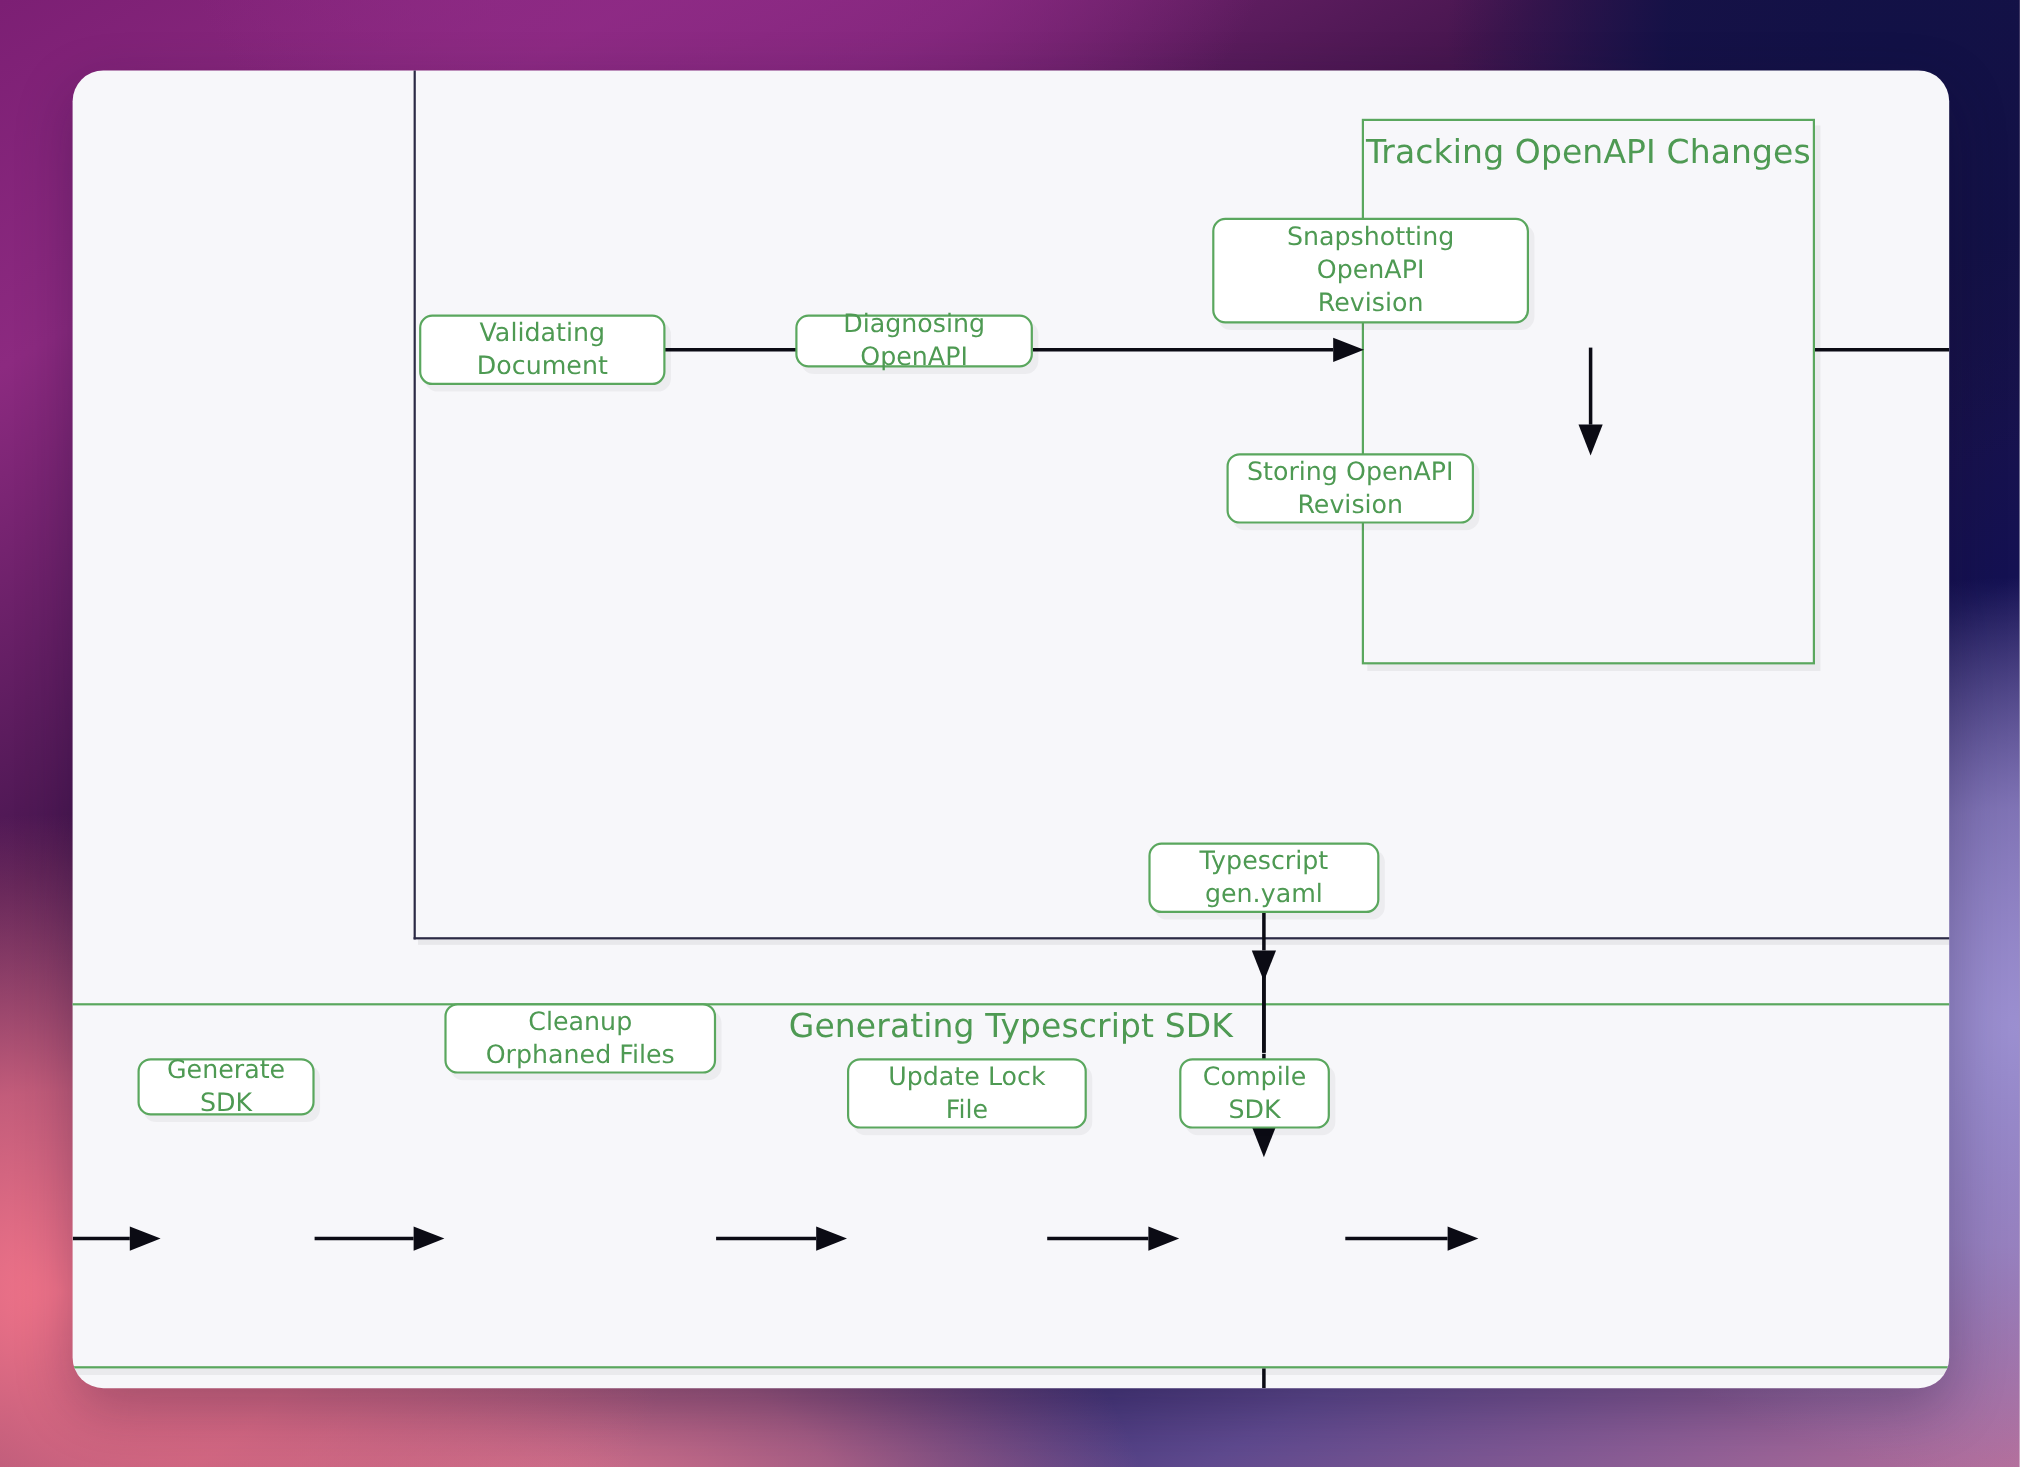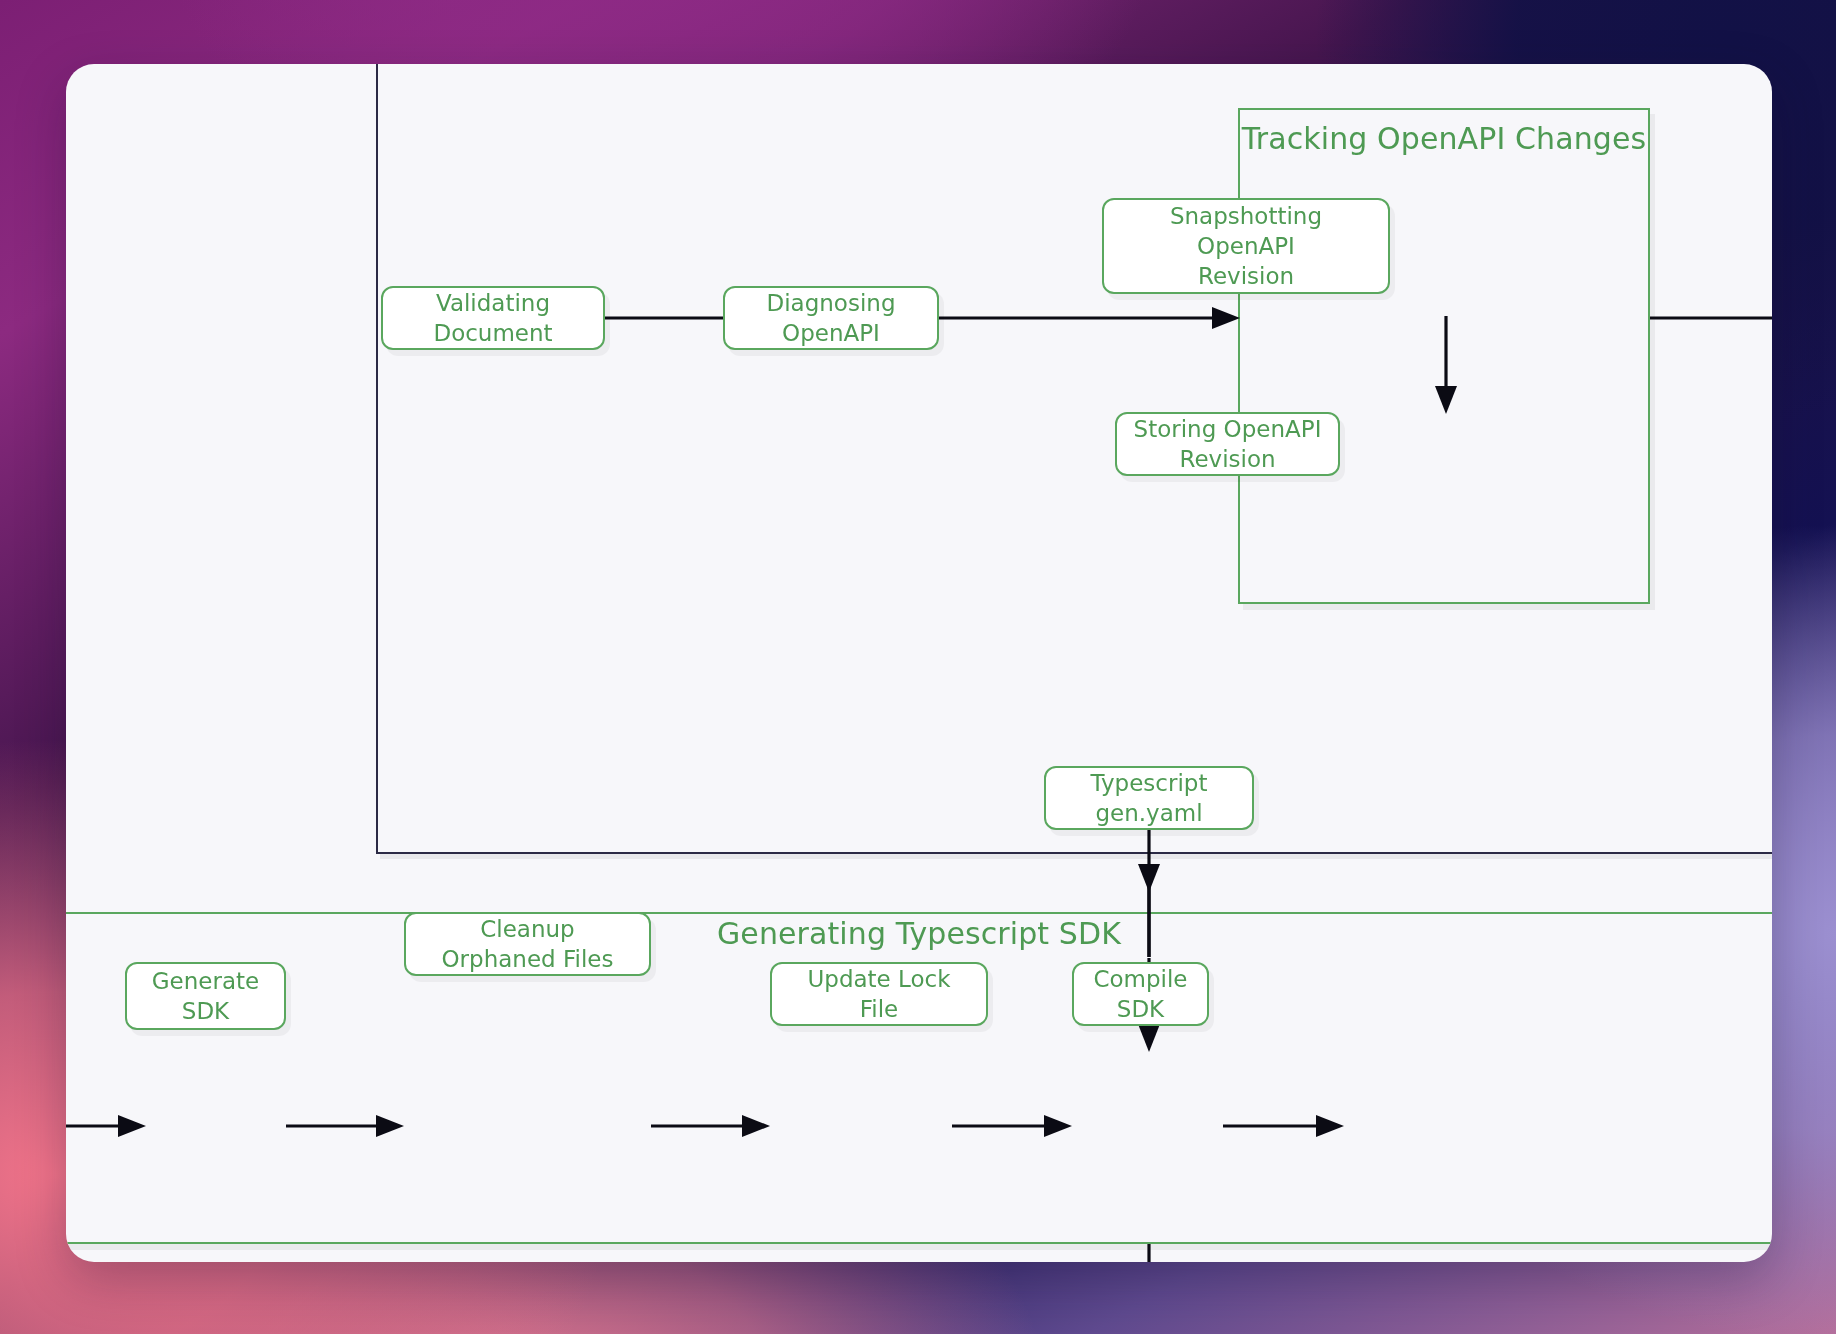--- a/index.html
+++ b/index.html
@@ -213,30 +213,30 @@
       <polygon class="arrow-head" points="1250,1051 1278,1062 1250,1073"></polygon>
     </g>
 
     <g>
       <path class="edge-path" d="M 1083,1180 L 1083,1198"></path>
     </g>
   </svg>
 
   <div class="node" style="left:315px; top:222px; width:224px; height:64px;">Validating Document</div>
 
-  <div class="node" style="left:657px; top:222px; width:216px; height:64px;">Diagnosing OpenAPI</div>
+  <div class="node" style="left:657px; top:222px; width:216px; height:48px;">Diagnosing OpenAPI</div>
 
   <div class="node" style="left:1036px; top:114px; width:288px; height:96px;margin-top:20px;">Snapshotting OpenAPI
 Revision</div>
 
   <div class="node" style="left:1049px; top:348px; width:225px; height:64px;">Storing OpenAPI Revision</div>
 
   <div class="node" style="left:978px; top:702px; width:210px; height:64px;">Typescript gen.yaml</div>
 
-  <div class="node" style="left:59px; top:898px; width:161px; height:68px;">Generate SDK</div>
+  <div class="node" style="left:59px; top:898px; width:161px; height:52px;">Generate SDK</div>
 
   <div class="node" style="left:338px; top:848px; width:247px; height:64px;">Cleanup Orphaned Files</div>
 
   <div class="node" style="left:704px; top:898px; width:218px; height:64px;">Update Lock File</div>
 
   <div class="node" style="left:1006px; top:898px; width:137px; height:64px;">Compile SDK</div>
 
 
 </div>
 

